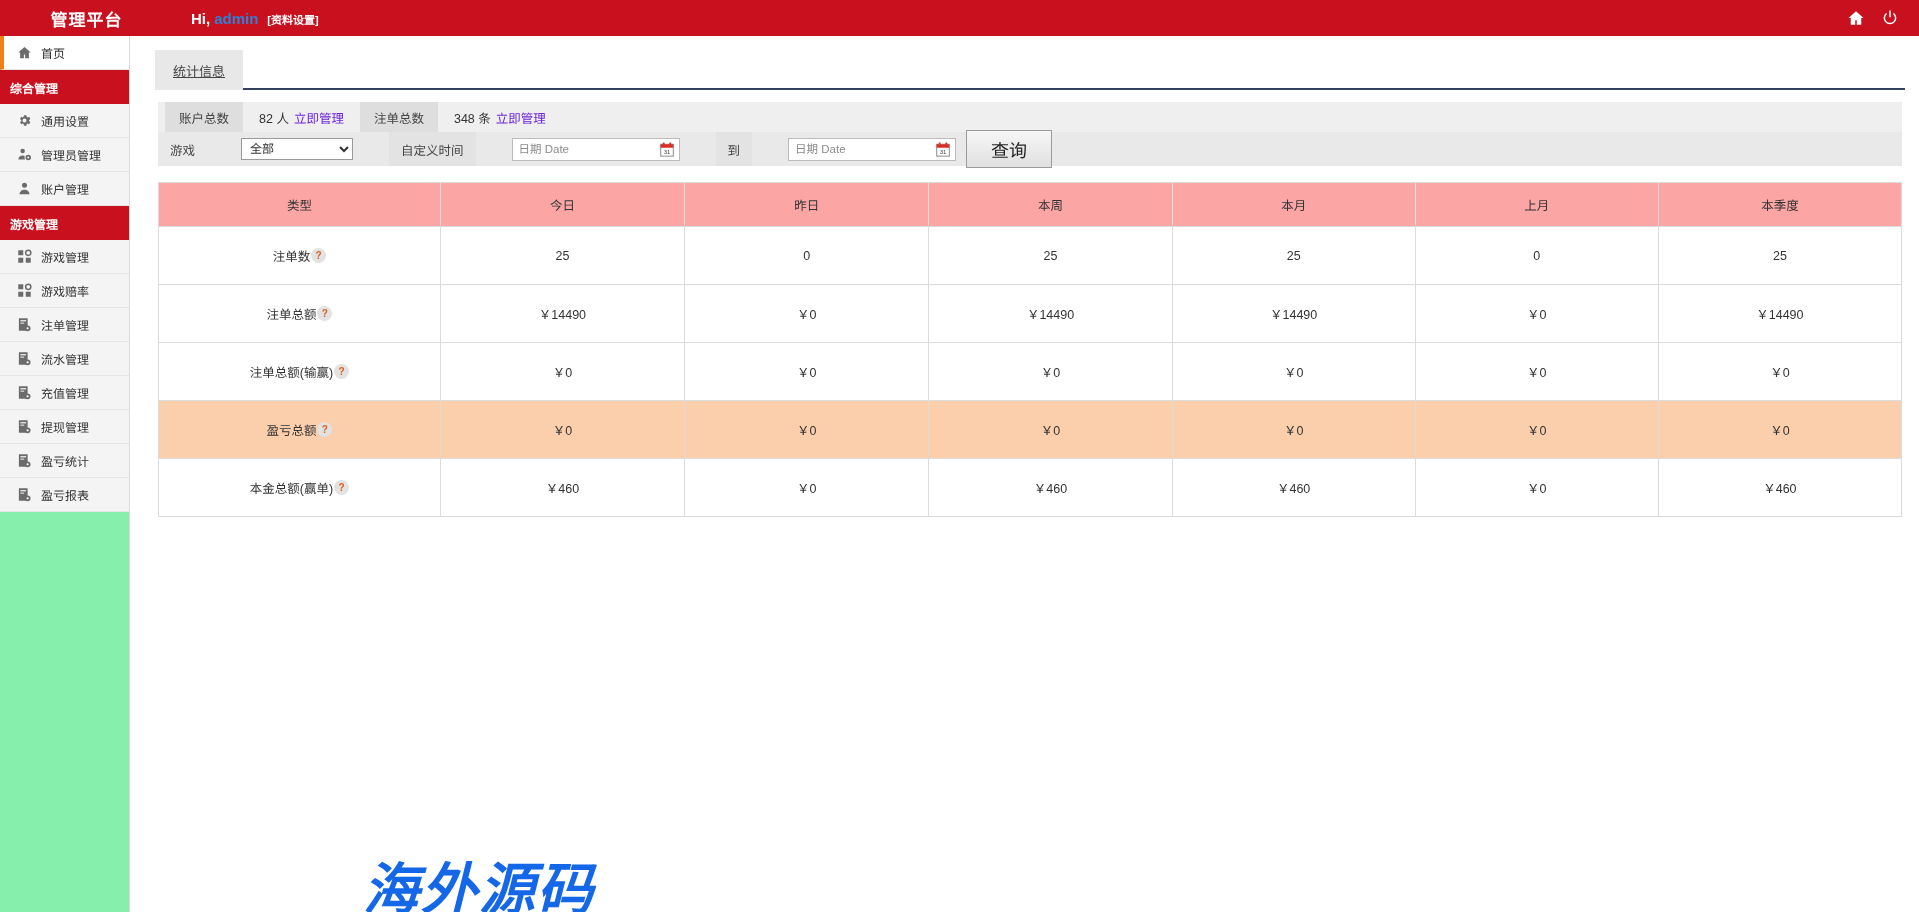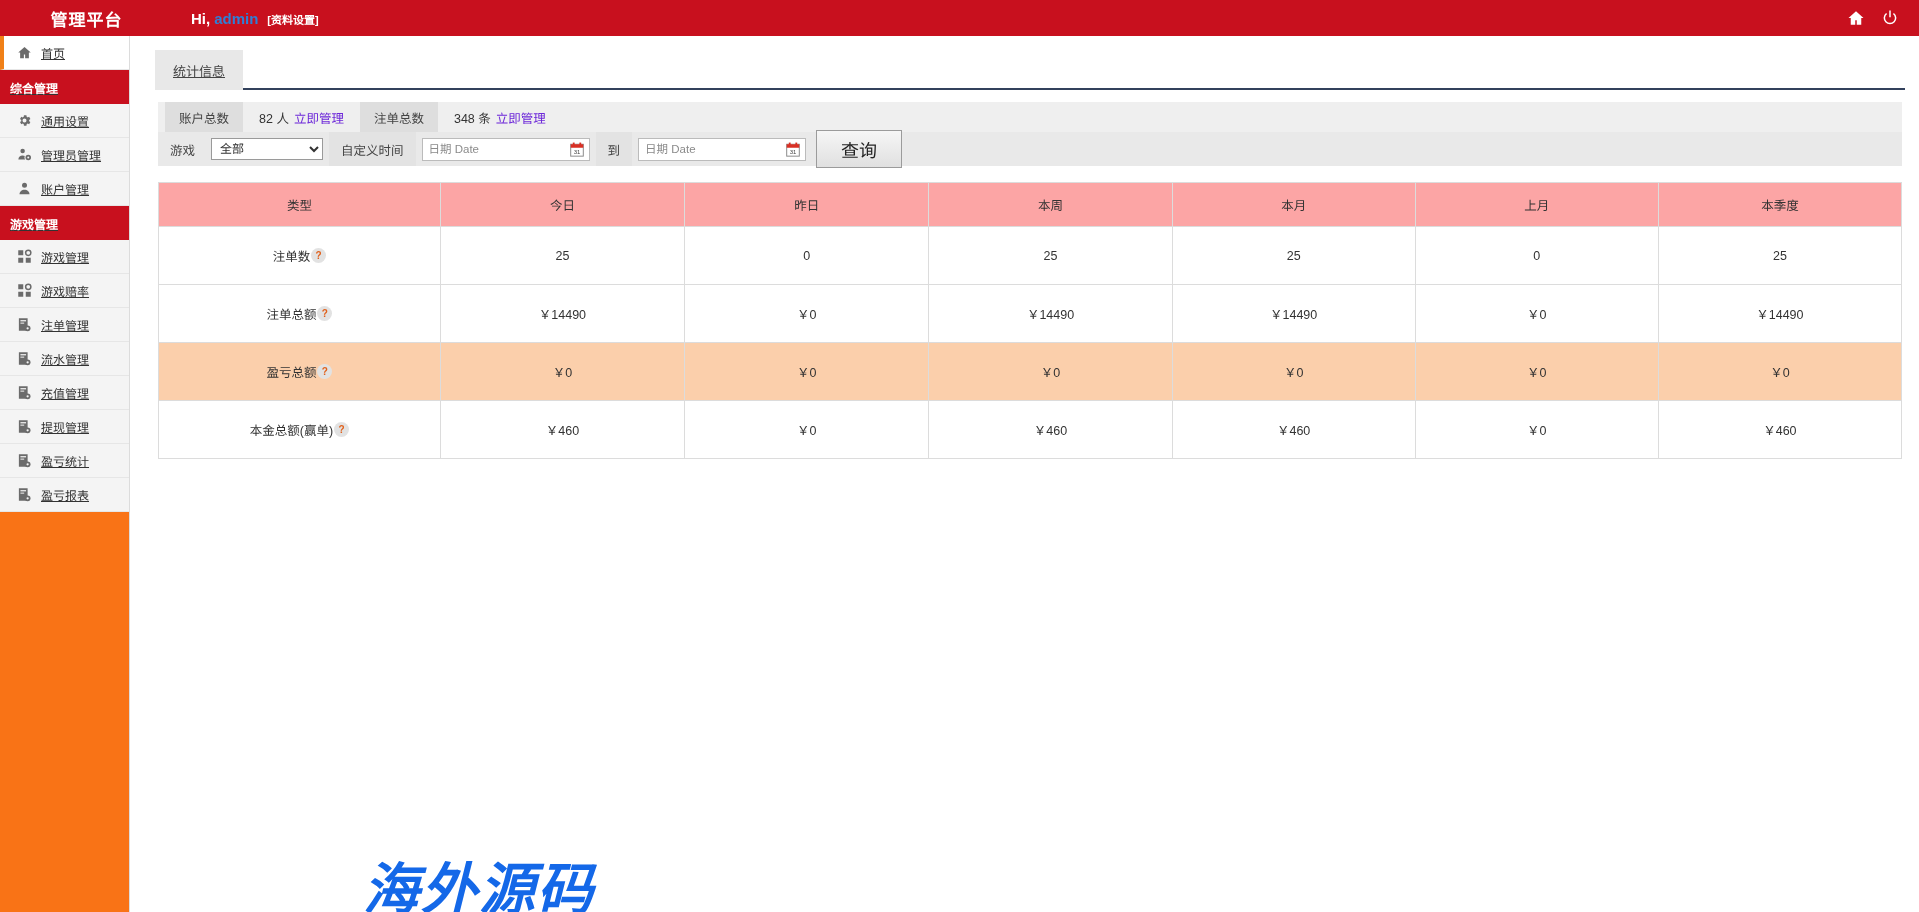--- a/index.html
+++ b/index.html
@@ -41,23 +41,22 @@
     margin-left: auto; display: flex; align-items: center;
     gap: 16px; padding-right: 20px;
   }
   .topbar-actions .ico { cursor: pointer; display: block; }
   .topbar-actions svg { display: block; fill: #ffffff; }
 
   
   .sidebar {
     position: absolute; top: 36px; left: 0;
     width: 130px; height: 876px;
-    background: #f97316;
+    background: #86efac;
     border-right: 1px solid #dcdcdc;
-    text-decoration: underline;
   }
   .nav-group-title {
     height: 34px; background: #c8101e; color: #fff;
     font-size: 12px; font-weight: bold;
     display: flex; align-items: center; padding-left: 10px;
   }
   .nav-item {
     height: 34px;
     display: flex; align-items: center;
     padding-left: 10px;
@@ -131,20 +130,21 @@
   }
   .stat-row .filler { flex: 1 1 auto; background: #efefef; }
 
   
   .filter-row {
     display: flex; align-items: center;
     margin: 0 0 16px 17px;
     height: 34px;
     width: 1744px;
     background: #e9e9e9;
+    gap: 30px;
   }
   .filter-label {
     font-size: 12.5px; color: #444;
     padding: 0 10px 0 12px;
     display: flex; align-items: center; height: 100%;
     background: #e9e9e9;
   }
   .filter-label.boxed { background: #e3e3e3; padding: 0 12px; }
   select.game-select {
     width: 112px; height: 22px;
@@ -501,20 +501,32 @@
               <span>注单总额</span>
               <span class="qmark">?</span>
             </span></td>
         <td>￥14490</td>
         <td>￥0</td>
         <td>￥14490</td>
         <td>￥14490</td>
         <td>￥0</td>
         <td>￥14490</td>
       </tr>
+      <tr>
+        <td><span class="rowlabel">
+              <span>注单总额(输赢)</span>
+              <span class="qmark">?</span>
+            </span></td>
+        <td>￥0</td>
+        <td>￥0</td>
+        <td>￥0</td>
+        <td>￥0</td>
+        <td>￥0</td>
+        <td>￥0</td>
+      </tr>
       <tr class="hl">
         <td><span class="rowlabel">
               <span>盈亏总额</span>
               <span class="qmark">?</span>
             </span></td>
         <td>￥0</td>
         <td>￥0</td>
         <td>￥0</td>
         <td>￥0</td>
         <td>￥0</td>

